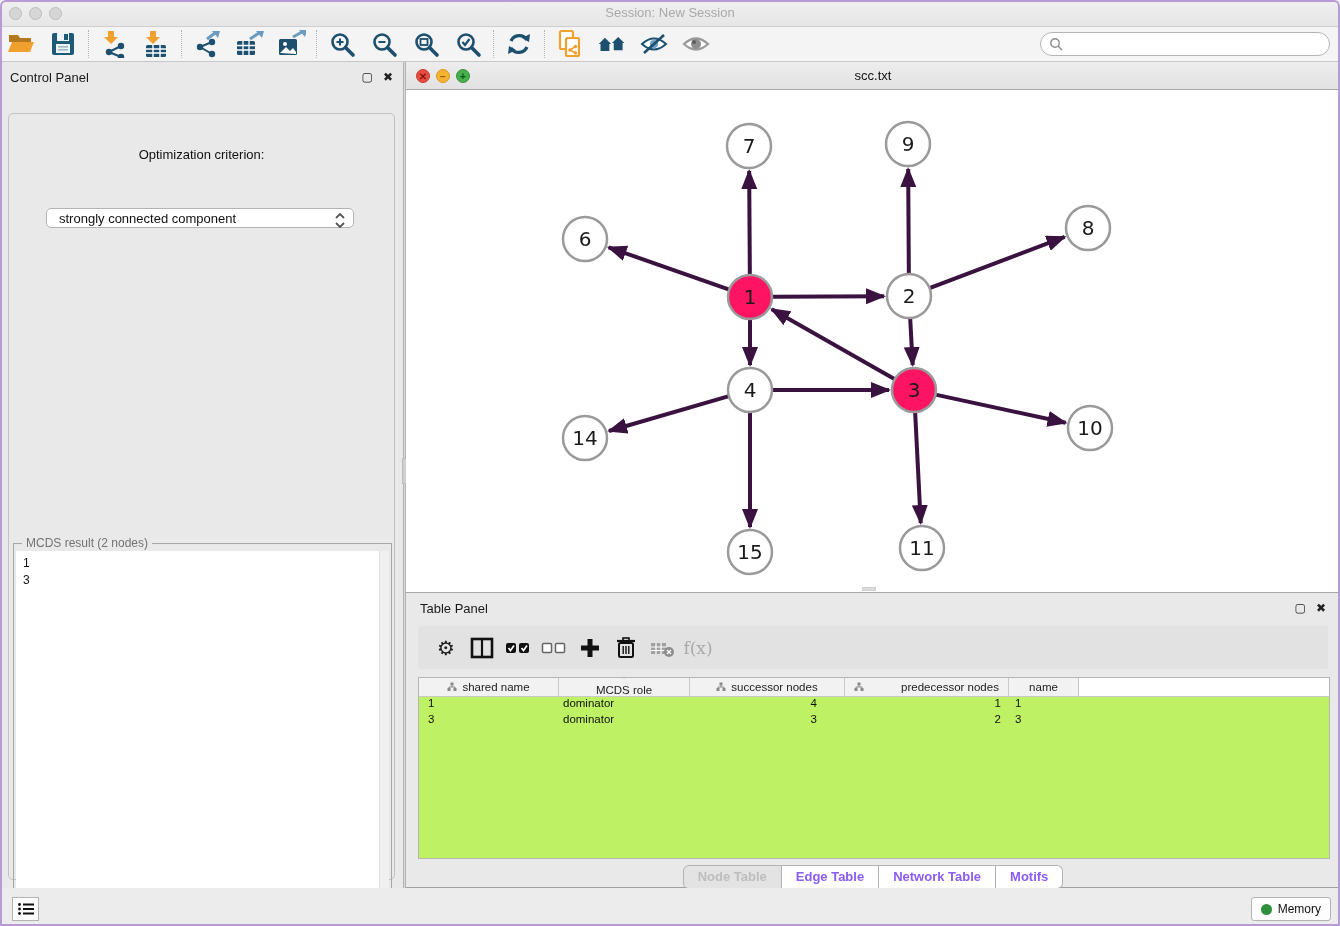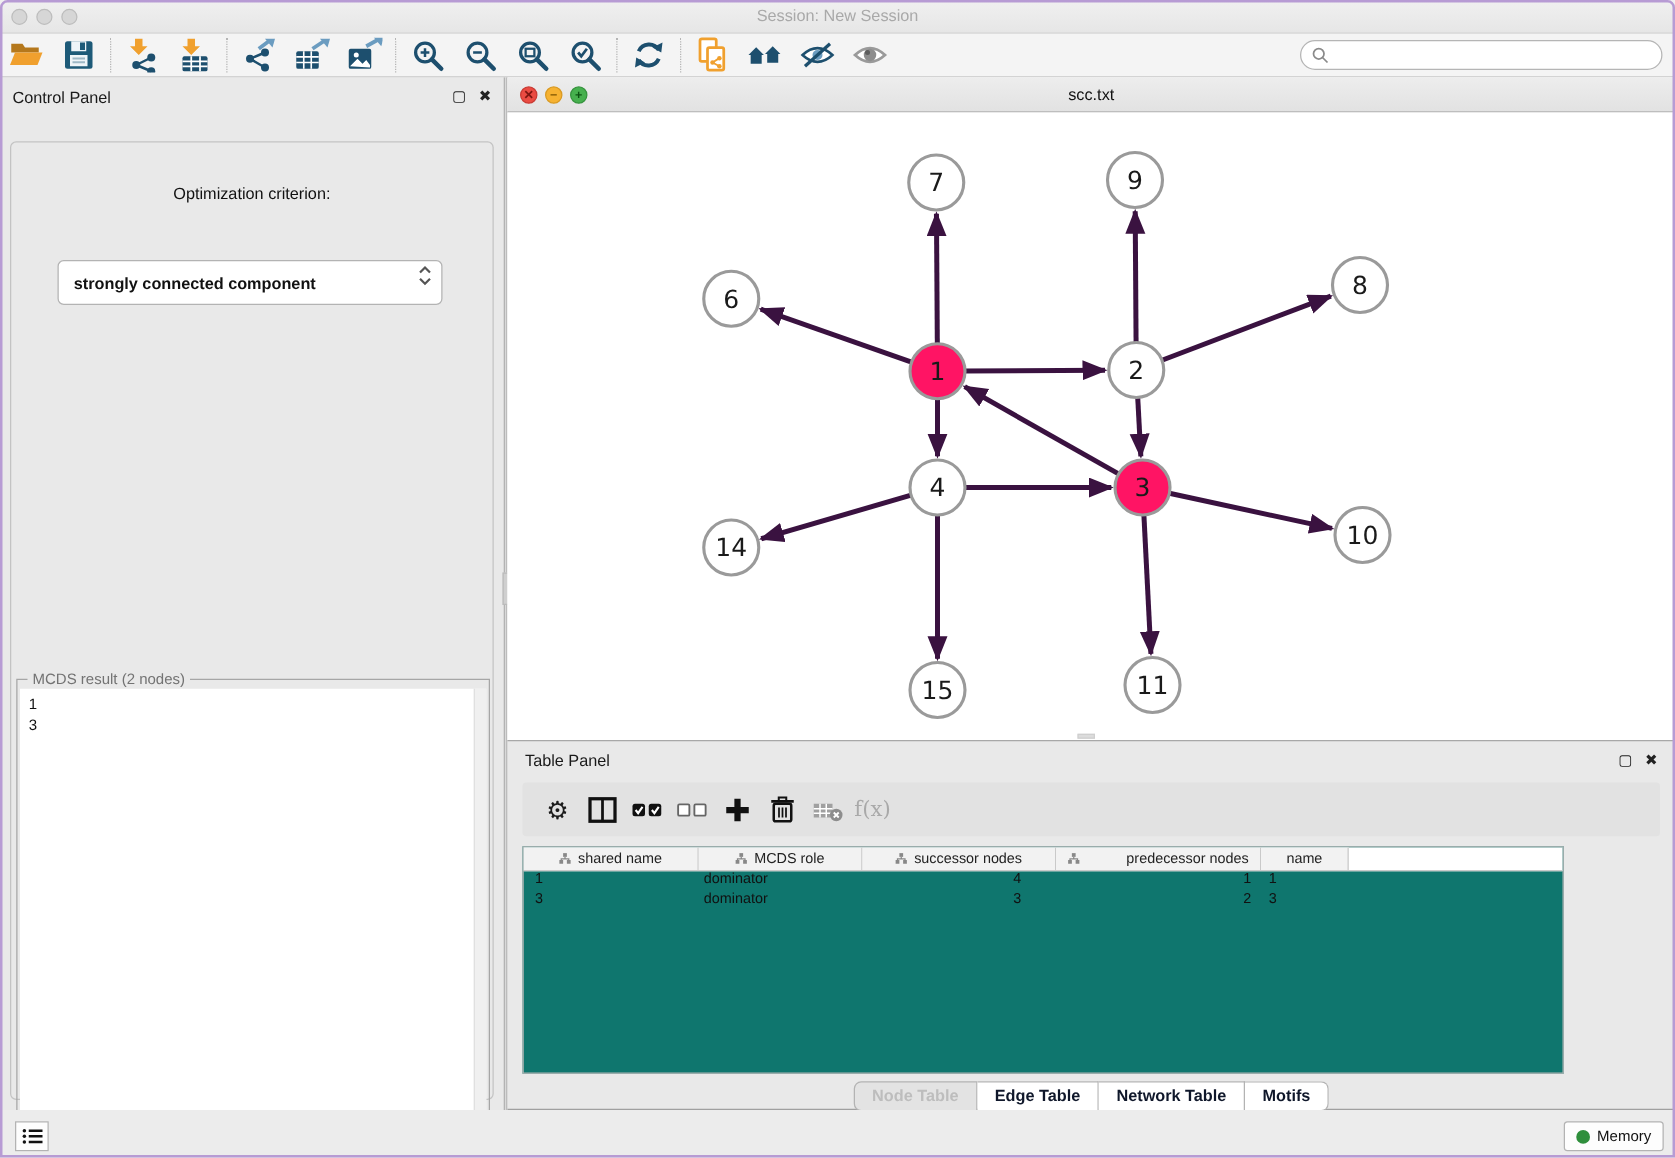--- a/index.html
+++ b/index.html
@@ -23,21 +23,21 @@
   
   .control-panel { position:absolute; left:0; top:62px; width:403px; height:826px; background:#e9e9e9; }
   .panel-head { height:30px; display:flex; align-items:center; padding:0 10px; font-size:13px; color:#1a1a1a; }
   .panel-head .sp { flex:1; }
   .mini-btn { font-size:12px; color:#222; margin-left:10px; cursor:default; }
   .cp-tabs { display:flex; justify-content:center; height:21px; }
   .cp-tab { background:#fff; border:1px solid #b5b5b5; border-bottom:none; border-radius:4px 4px 0 0; font-size:13px; padding:2px 12px 0; margin-right:-1px; color:#111; }
   .cp-tab.sel { background:#e0e0e0; color:#b4b4b4; }
   .cp-body { position:absolute; left:8px; top:51px; width:387px; height:767px; border:1px solid #c3c3c3; border-radius:5px; background:#e9e9e9; }
   .opt-label { text-align:center; font-size:13px; margin-top:33px; color:#111; }
-  .dropdown { position:absolute; left:37px; top:94px; width:308px; height:36px; background:#fff; border:1px solid #b3b3b3; border-radius:5px; display:flex; align-items:center; font-size:13px; padding-left:12px; color:#111;font-weight:bold; }
+  .dropdown { position:absolute; left:37px; top:94px; width:308px; height:20px; background:#fff; border:1px solid #b3b3b3; border-radius:5px; display:flex; align-items:center; font-size:13px; padding-left:12px; color:#111; }
   .dropdown .stepper { position:absolute; right:7px; top:3px; }
   .cp-buttons { position:absolute; top:128px; left:0; width:100%; display:flex; justify-content:center; gap:14px; }
   .push-btn { background:#fff; border:1px solid #b0b0b0; border-radius:5px; font-size:13px; padding:3px 14px; color:#111; }
   .result-box { position:absolute; left:4px; top:429px; width:379px; height:379px; border:1px solid #a6a6a6; }
   .result-box .legend { position:absolute; left:8px; top:-8px; background:#e9e9e9; font-size:12px; padding:0 4px; color:#737373; }
   .result-inner { position:absolute; left:2px; top:7px; right:2px; bottom:2px; background:#fff; font-size:12px; padding:4px 7px; line-height:17px; color:#111; }
   .result-scroll { position:absolute; right:2px; top:7px; width:10px; bottom:2px; background:#f0f0f0; border-left:1px solid #e0e0e0; }
 
   .vsplit { position:absolute; left:403px; top:62px; width:3px; height:826px; background:#d9d9d9; border-left:1px solid #b3b3b3; border-right:1px solid #b3b3b3; }
   .vsplit .grip { position:absolute; left:-2px; top:396px; width:7px; height:26px; background:#cfcfcf; border:1px solid #bbb; }
@@ -53,30 +53,30 @@
   .net-canvas { position:absolute; left:0; top:28px; width:934px; height:502px; background:#fff; }
   .net-grip { position:absolute; left:456px; bottom:1px; width:14px; height:4px; background:#dcdcdc; border:1px solid #cfcfcf; }
 
   
   .table-panel { position:absolute; left:406px; top:592px; width:934px; height:296px; background:#e9e9e9; border-top:1px solid #a8a8a8; border-bottom:1px solid #a0a0a0; }
   .tp-toolbar { position:absolute; left:12px; top:33px; width:910px; height:43px; background:#e2e2e2; border-radius:3px; display:flex; align-items:center; padding-left:10px; }
   .tpi { width:36px; height:36px; display:flex; align-items:center; justify-content:center; }
   .fx { font-family:"DejaVu Serif", serif; font-size:17px; color:#a9a9a9; }
   .gear-char { font-size:20px; color:#1b1b1b; font-family:"DejaVu Sans", sans-serif; }
 
-  .tbl { position:absolute; left:12px; top:84px; width:833px; height:182px; background:#0f766e; border:1px solid #b5b5b5; }
+  .tbl { position:absolute; left:12px; top:84px; width:912px; height:182px; background:#bef264; border:1px solid #b5b5b5; }
   .tbl-head { display:flex; height:19px; background:#fff; border-bottom:1px solid #c9c9c9; }
   .th { background:#f2f2f2; border-right:1px solid #c9c9c9; display:flex; align-items:center; justify-content:center; gap:5px; font-size:11.5px; color:#222; }
-  .c0{width:140px;} .c1{width:131px;} .c2{width:155px;} .c3{width:164px;gap:37px;} .c4{width:70px;}
+  .c0{width:140px;} .c1{width:131px;flex-direction:column;} .c2{width:155px;} .c3{width:164px;gap:37px;} .c4{width:70px;}
   .tbl-row { display:flex; height:16px; font-size:11.5px; color:#111; }
   .td { overflow:hidden; white-space:nowrap; }
   .td.c0{padding-left:9px;} .td.c1{padding-left:4px;} .td.c2{text-align:right;padding-right:28px;} .td.c3{text-align:right;padding-right:8px;} .td.c4{padding-left:6px;}
 
   .tp-tabs { position:absolute; left:0; right:0; top:272px; display:flex; justify-content:center; }
-  .tp-tab { background:#fff; border:1px solid #b3b3b3; border-left:none; font-size:13px; font-weight:bold; padding:3px 14px 4px; color:#0f172a; }
+  .tp-tab { background:#fff; border:1px solid #b3b3b3; border-left:none; font-size:13px; font-weight:bold; padding:3px 14px 4px; color:#8b5cf6; }
   .tp-tab:first-child { border-left:1px solid #b3b3b3; border-radius:6px 0 0 6px; }
   .tp-tab:last-child { border-radius:0 6px 6px 0; }
   .tp-tab.sel { background:#e3e3e3; color:#bdbdbd; }
 
   
   .statusbar { position:absolute; left:0; top:888px; width:1340px; height:38px; background:#ececec; }
   .sq-btn { position:absolute; left:12px; top:9px; width:27px; height:24px; background:#fdfdfd; border:1px solid #b3b3b3; display:flex; align-items:center; justify-content:center; }
   .mem-btn { position:absolute; right:9px; top:9px; height:24px; background:#fdfdfd; border:1px solid #b3b3b3; border-radius:3px; display:flex; align-items:center; padding:0 9px; font-size:12px; gap:6px; color:#111; }
   .mem-dot { width:11px; height:11px; border-radius:50%; background:#2f8f3c; }
   svg { display:block; }

